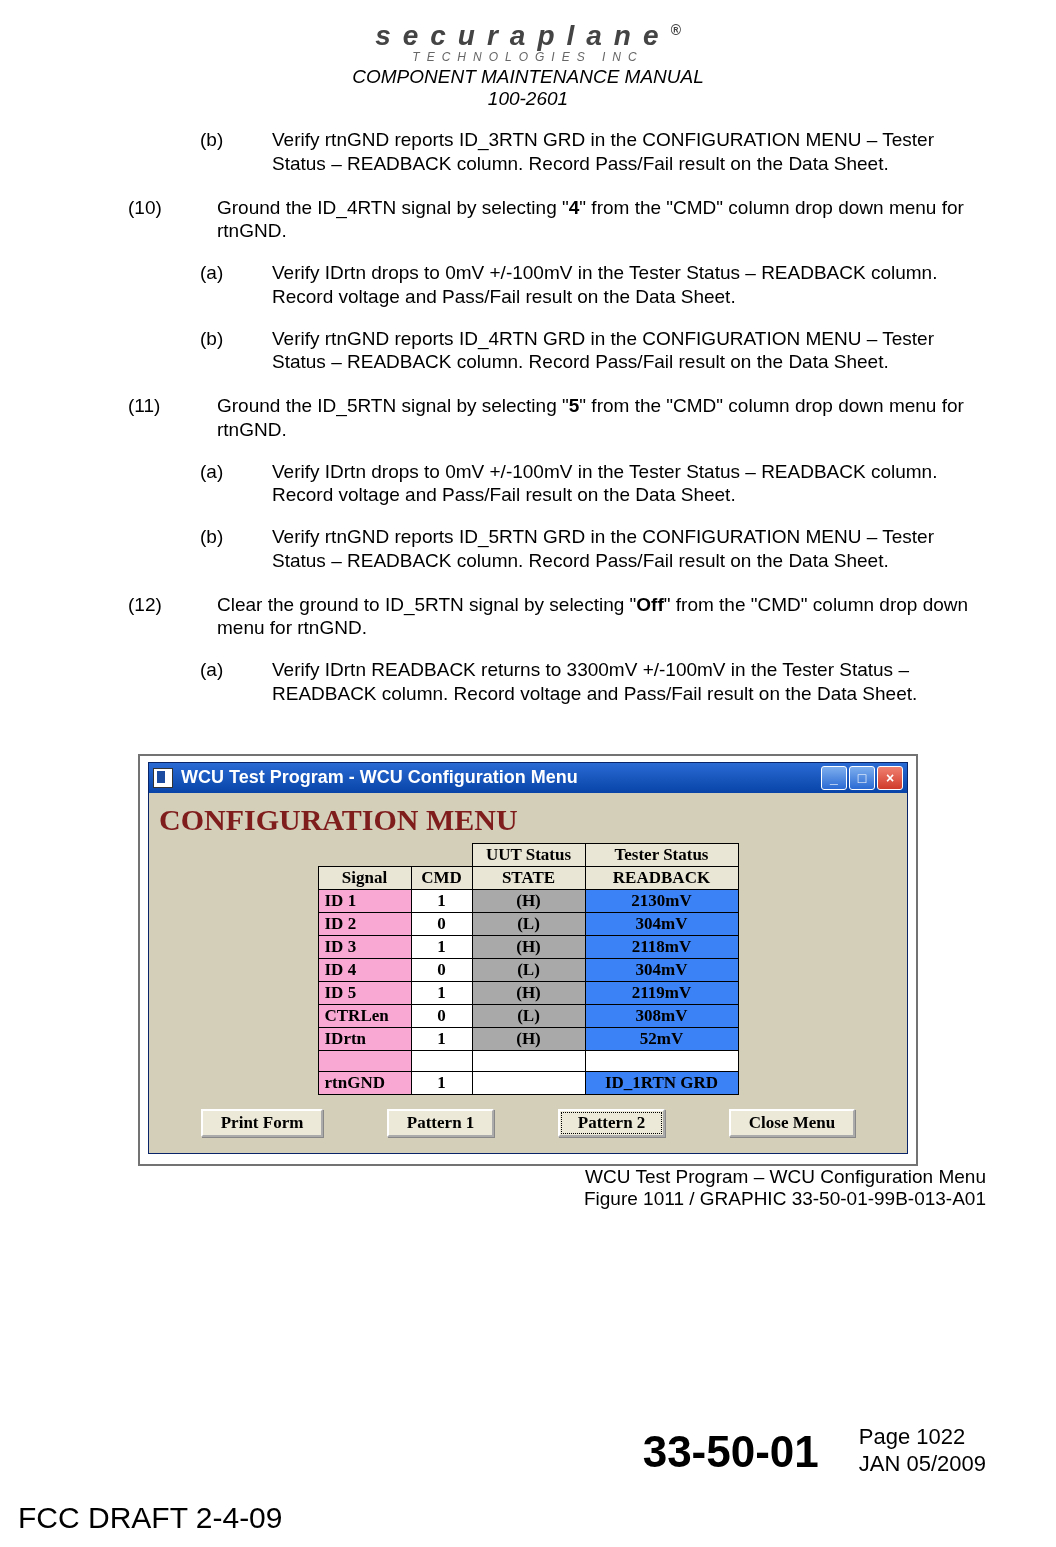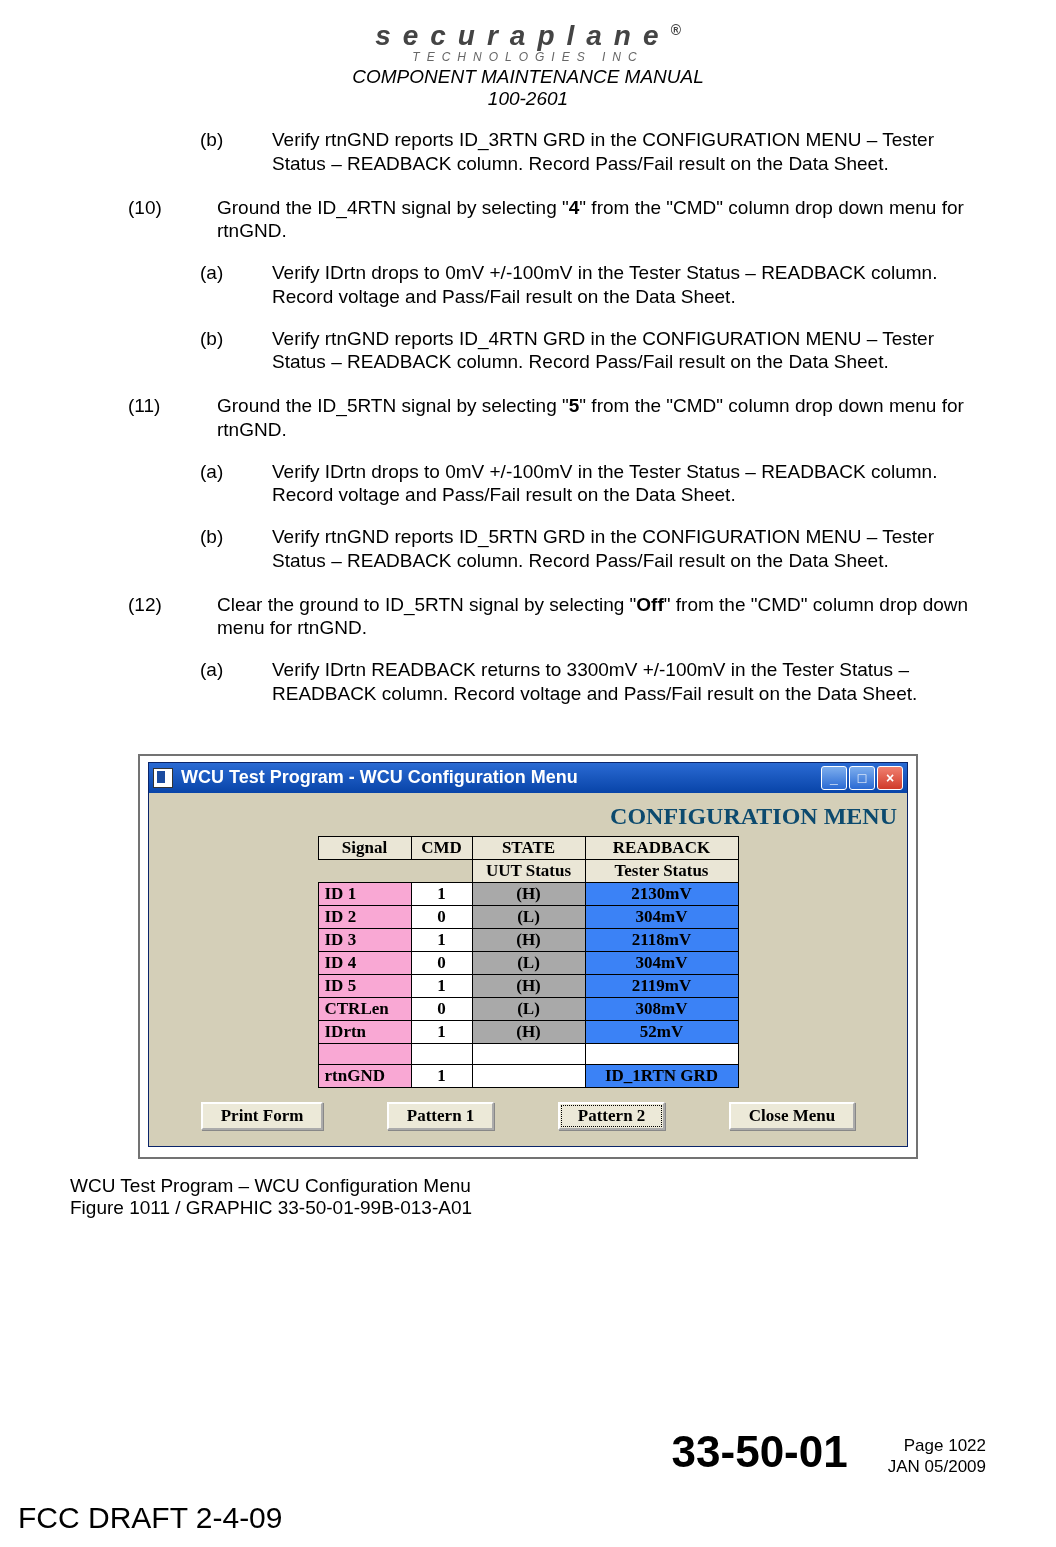--- a/index.html
+++ b/index.html
@@ -138,25 +138,25 @@
     font-weight: bold;
   }
   .winbtn.close {
     background: linear-gradient(to bottom,#f08070,#d03b2a);
   }
   .win-body {
     background: #d4cfb8;
     padding: 6px 10px 16px 10px;
   }
   .cfg-title {
-    text-align: right;
-    color: #0c4a6e;
+    text-align: left;
+    color: #7f1d1d;
     font-family: "Times New Roman", serif;
     font-weight: bold;
-    font-size: 24px;
+    font-size: 30px;
     margin: 4px 0 6px 0;
   }
   .cfg-wrap {
     display: flex;
     justify-content: center;
   }
   table.cfg {
     border-collapse: collapse;
     font-family: "Times New Roman", serif;
   }
@@ -215,42 +215,40 @@
     border: 2px outset #fff;
     padding: 2px 18px;
     box-shadow: 1px 1px 0 #888;
   }
   .btn.focus {
     outline: 1px dotted #000;
     outline-offset: -4px;
   }
 
   .fig-caption {
-    text-align: left;
+    text-align: right;
     font-size: 19px;
-    margin-top: 16px;
   }
 
   .footer {
     position: absolute;
     bottom: 70px;
     right: 70px;
     left: 70px;
     display: flex;
     justify-content: flex-end;
     align-items: flex-end;
     gap: 40px;
   }
   .section-code {
     font-size: 44px;
     font-weight: bold;
   }
   .page-info {
-    font-size: 17px;
-    text-align: right;
+    font-size: 22px;
     line-height: 1.2;
   }
   .fcc {
     position: absolute;
     bottom: 12px;
     left: 18px;
     font-size: 30px;
   }
 </style>
 </head>
@@ -327,30 +325,30 @@
           <div class="winbtn">□</div>
           <div class="winbtn close">×</div>
         </div>
       </div>
       <div class="win-body">
         <div class="cfg-title">CONFIGURATION MENU</div>
         <div class="cfg-wrap">
         <table class="cfg">
           <tbody>
                 <tr>
+            <th style="border:none;background:transparent;"></th>
+            <th style="border:none;background:transparent;"></th>
+            <th class="grouphead">UUT Status</th>
+            <th class="grouphead">Tester Status</th>
+          </tr>
+          <tr>
             <th>Signal</th>
             <th>CMD</th>
             <th>STATE</th>
             <th>READBACK</th>
-          </tr>
-          <tr>
-            <th style="border:none;background:transparent;"></th>
-            <th style="border:none;background:transparent;"></th>
-            <th class="grouphead">UUT Status</th>
-            <th class="grouphead">Tester Status</th>
           </tr>
           </tbody>
               <tbody id="cfg-rows">
                 <tr>
                   <td class="sig">ID 1</td>
                   <td class="cmd">1</td>
                   <td class="state">(H)</td>
                   <td class="readback">2130mV</td>
                 </tr>
                 <tr>

